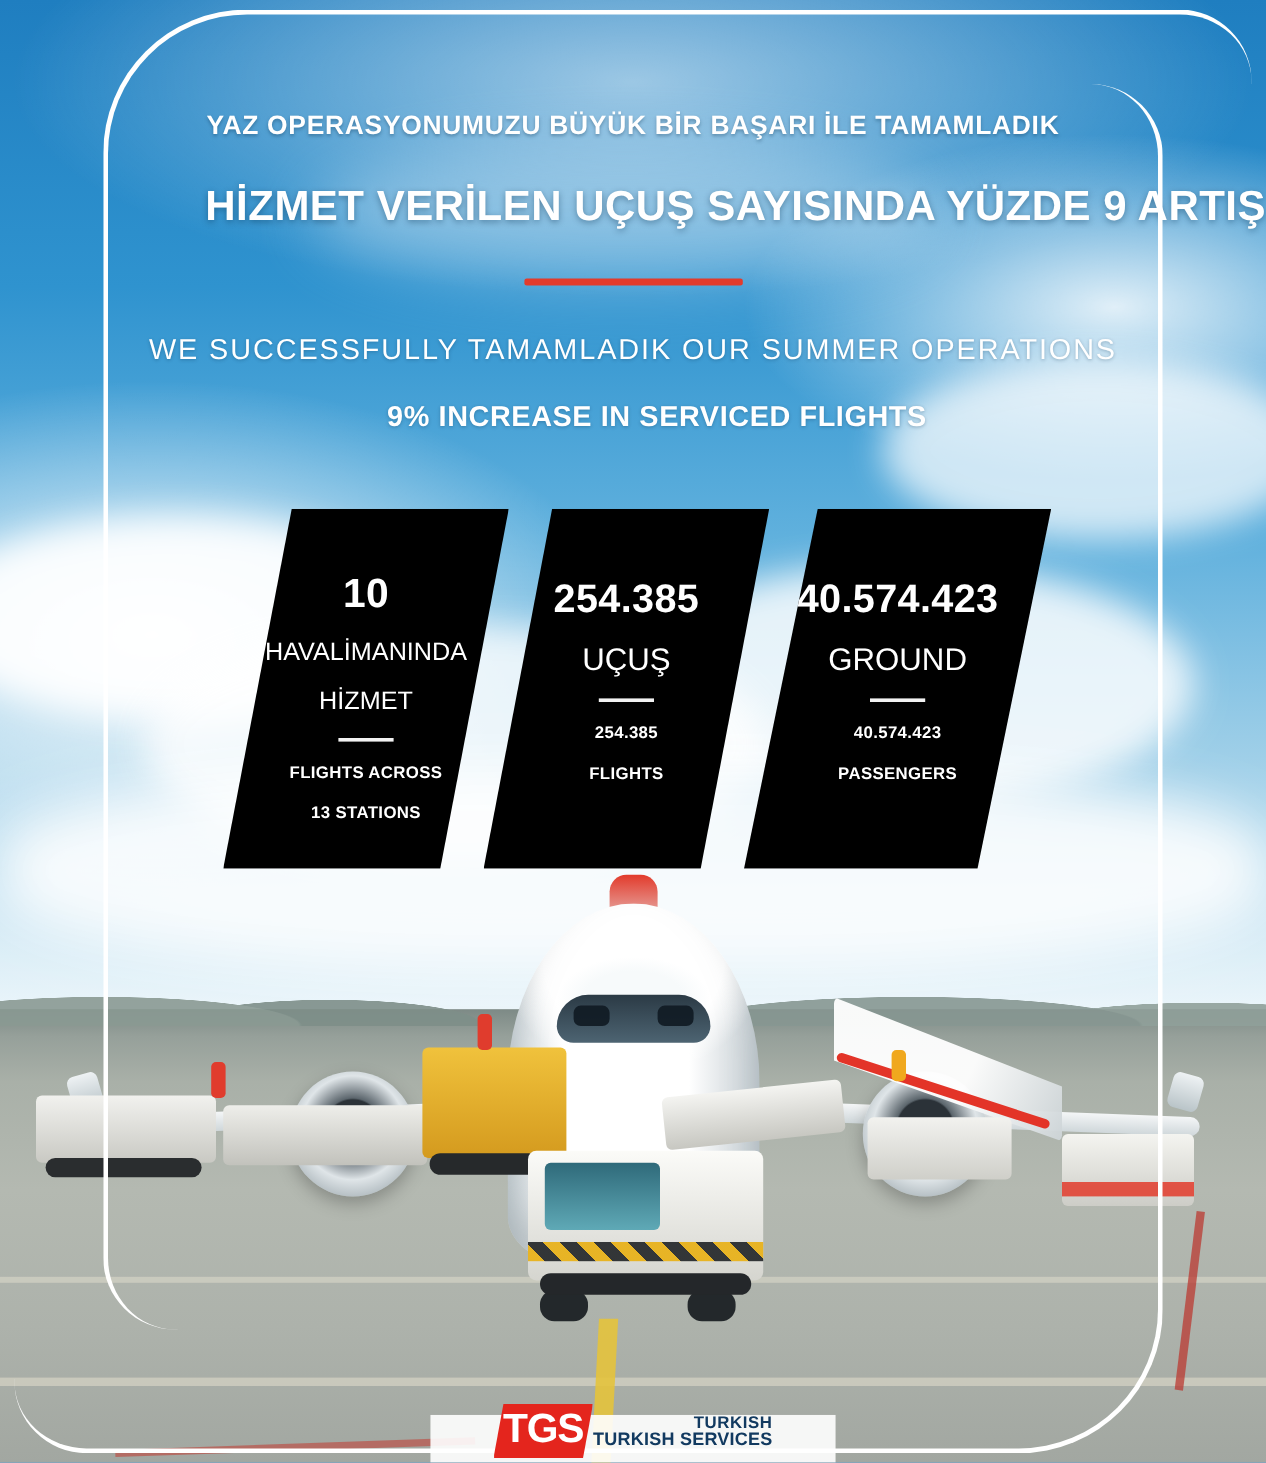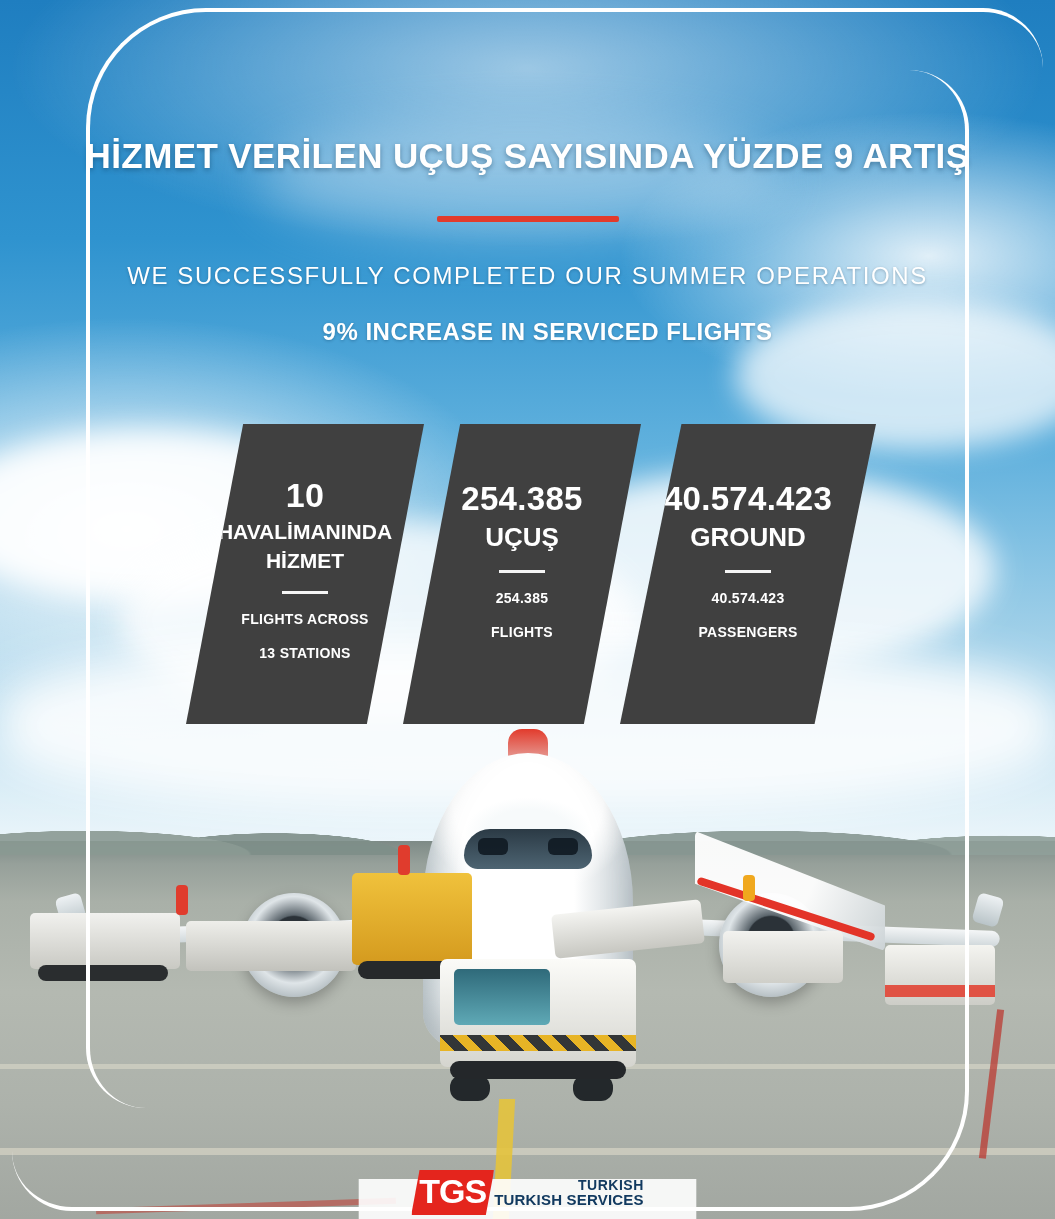--- a/index.html
+++ b/index.html
@@ -197,23 +197,24 @@
   
   .headline-wrap {
     position: absolute; left: 0; right: 0; top: 92px;
     text-align: center; color: #ffffff;
   }
   .kicker {
     font-size: 22px; font-weight: bold; letter-spacing: .6px;
     text-shadow: 0 1px 3px rgba(0,40,70,.35);
   }
   .headline {
-    margin-top: 44px;
+    margin-top: 34px;
     font-size: 35px; font-weight: bold; letter-spacing: .4px;
     text-shadow: 0 2px 5px rgba(0,40,70,.40);
+    text-align: right;
   }
   .divider {
     width: 182px; height: 6px; background: #e23b2c;
     margin: 40px auto 0; border-radius: 2px;
   }
   .sub-en {
     margin-top: 40px;
     font-size: 24px; font-weight: 500; letter-spacing: 1.6px;
     text-shadow: 0 1px 3px rgba(0,40,70,.3);
   }
@@ -223,36 +224,36 @@
     text-shadow: 0 1px 3px rgba(0,40,70,.3);
     margin-left: 40px;
   }
 
   
   .stats {
     position: absolute; left: 186px; top: 424px; width: 700px; height: 300px;
   }
   .slash {
     position: absolute; top: 0; height: 300px;
-    background: #404040;
+    background: #000000;
     clip-path: polygon(24% 0, 100% 0, 76% 100%, 0 100%);
     color: #ffffff; text-align: center;
   }
   .s1 { left: 0;   width: 238px; }
   .s2 { left: 217px; width: 238px; }
   .s3 { left: 434px; width: 256px; }
   .slash .inner {
     position: absolute; left: 0; right: 0; top: 46px; padding: 0 18px;
   }
   .stat-num {
     font-size: 34px; font-weight: bold; line-height: 1.05; letter-spacing: .3px;
   }
   .stat-num.wide { font-size: 33px; }
   .stat-label {
-    margin-top: 6px; font-size: 21px; font-weight: bold; line-height: 1.12;
+    margin-top: 18px; font-size: 21px; font-weight: normal; line-height: 1.12;
   }
   .stat-label.big { font-size: 26px; }
   .stat-rule {
     width: 46px; height: 3px; background: #ffffff; margin: 18px auto 0; opacity: .95;
   }
   .stat-en {
     margin-top: 16px; font-size: 14px; font-weight: bold; line-height: 1.3; letter-spacing: .3px;
   }
   .s1 .inner { top: 54px; }
   .s2 .inner { top: 58px; }
@@ -328,23 +329,24 @@
     <div class="gse tractor">
       <div class="cab"></div>
       <div class="stripe"></div>
     </div>
     <div class="worker w1"></div>
     <div class="worker w2"></div>
     <div class="worker w3"></div>
   </div>
 
   <div class="headline-wrap">
+    <div class="kicker">YAZ OPERASYONUMUZU BÜYÜK BİR BAŞARI İLE TAMAMLADIK</div>
     <div class="headline">HİZMET VERİLEN UÇUŞ SAYISINDA YÜZDE 9 ARTIŞ</div>
     <div class="divider"></div>
-    <div class="sub-en">WE SUCCESSFULLY COMPLETED OUR SUMMER OPERATIONS</div>
+    <div class="sub-en">WE SUCCESSFULLY TAMAMLADIK OUR SUMMER OPERATIONS</div>
     <div class="sub-en2">9% INCREASE IN SERVICED FLIGHTS</div>
   </div>
 
   <div class="stats">
 
     <div class="slash s1">
       <div class="inner">
         <div class="stat-num">10</div>
         <div class="stat-label">HAVALİMANINDA</div>
         <div class="stat-label">HİZMET</div>

